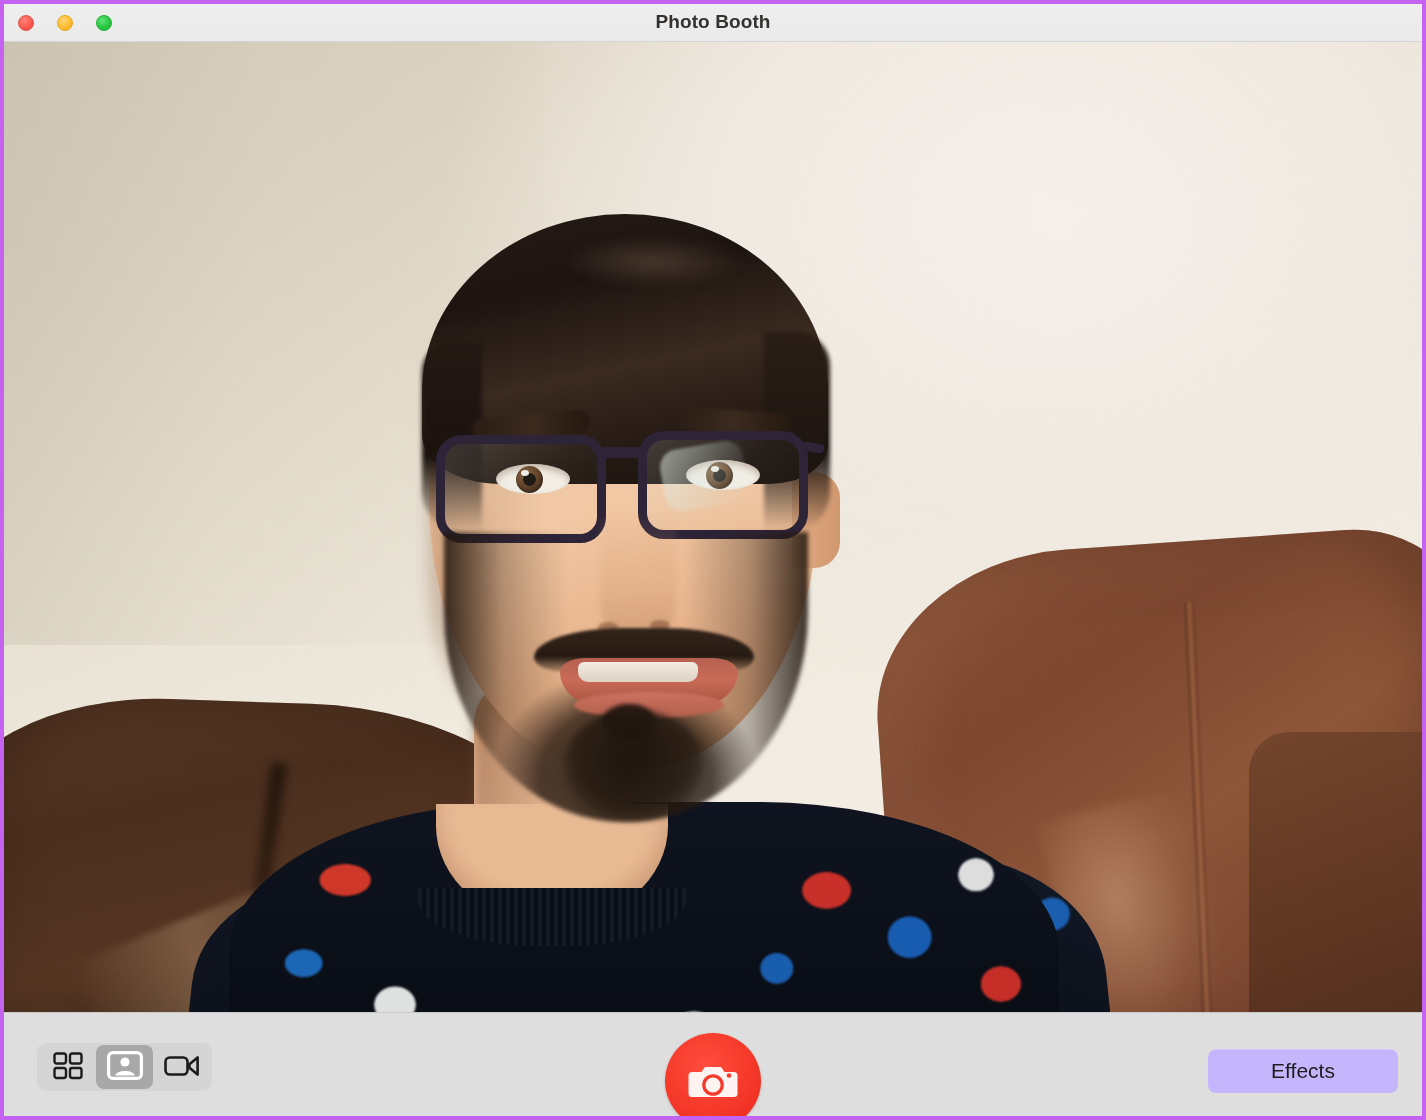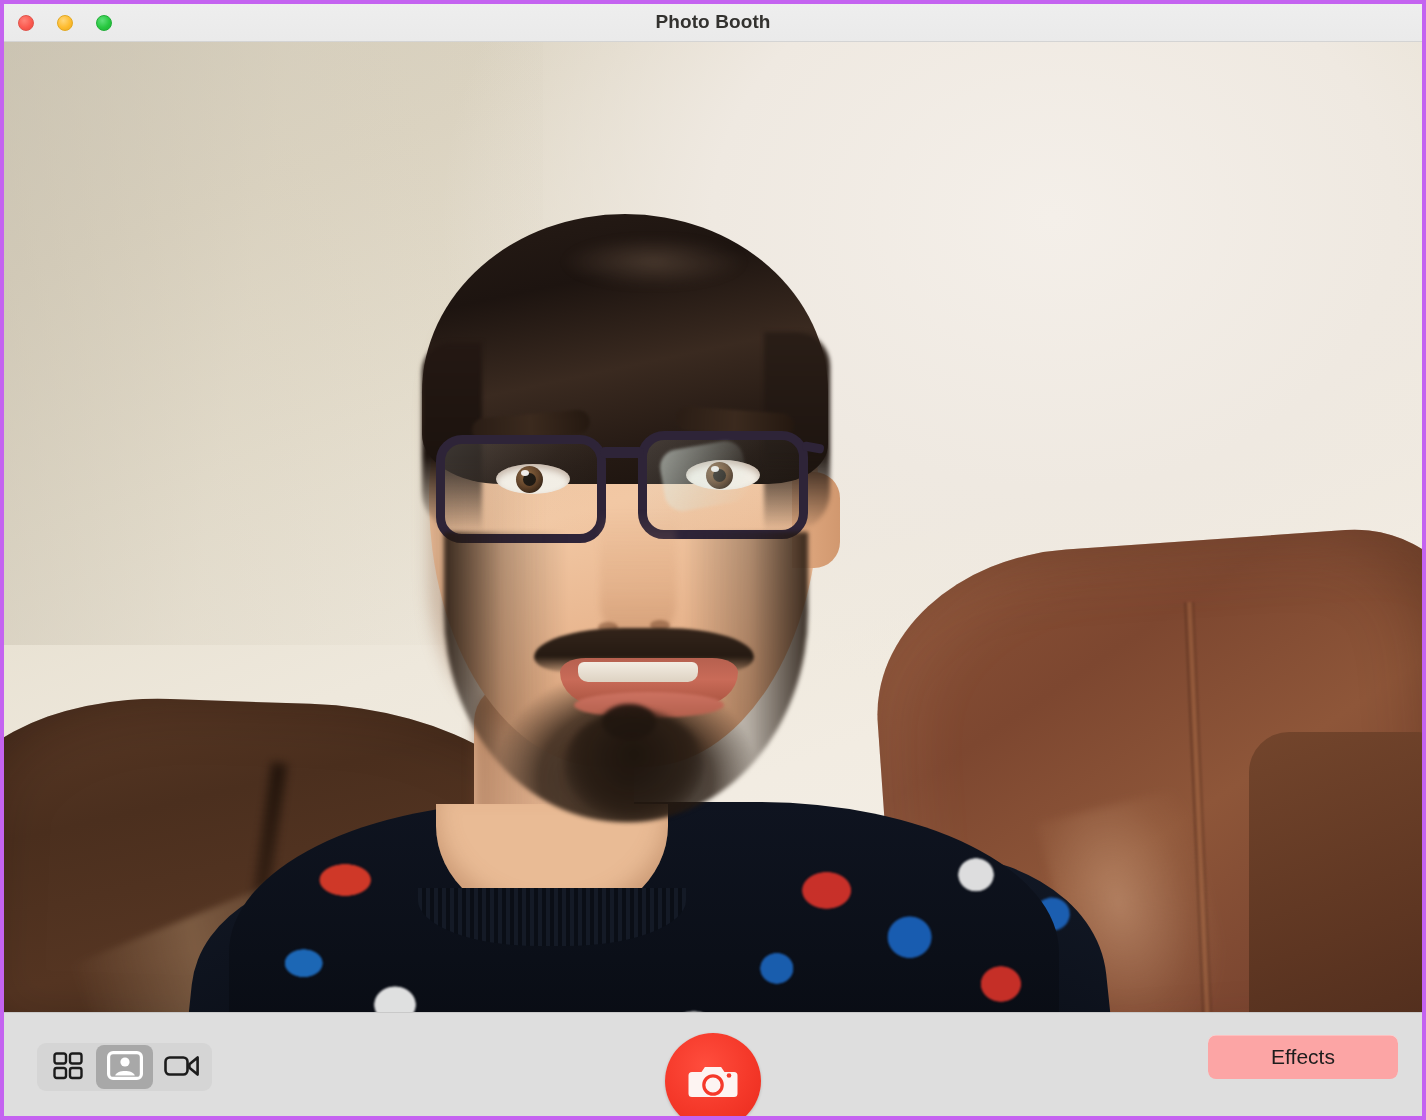--- a/index.html
+++ b/index.html
@@ -604,25 +604,25 @@
     cursor: pointer;
     display: flex;
     align-items: center;
     justify-content: center;
     box-shadow: 0 1px 3px rgba(0,0,0,0.18);
   }
 
   .effects-btn {
     position: absolute;
     right: 24px;
-    top: 22px;
+    top: 36px;
     width: 190px;
     height: 44px;
     border-radius: 8px;
-    background: #fca5a5;
+    background: #c4b5fd;
     border: none;
     color: #1d1d1d;
     font-family: "Liberation Sans", sans-serif;
     font-size: 21px;
     cursor: pointer;
     display: flex;
     align-items: center;
     justify-content: center;
     box-shadow: 0 0.5px 0 rgba(255,255,255,0.6) inset;
   }

